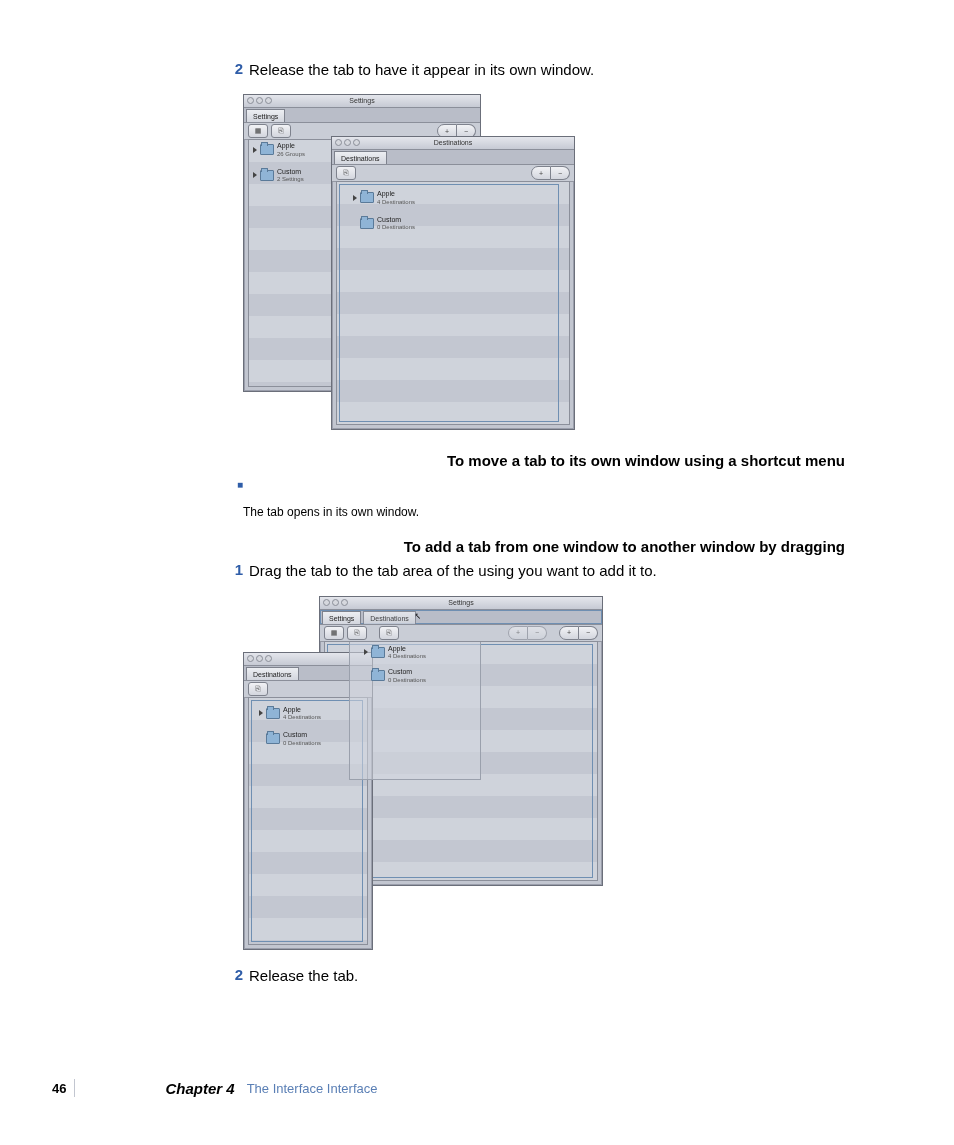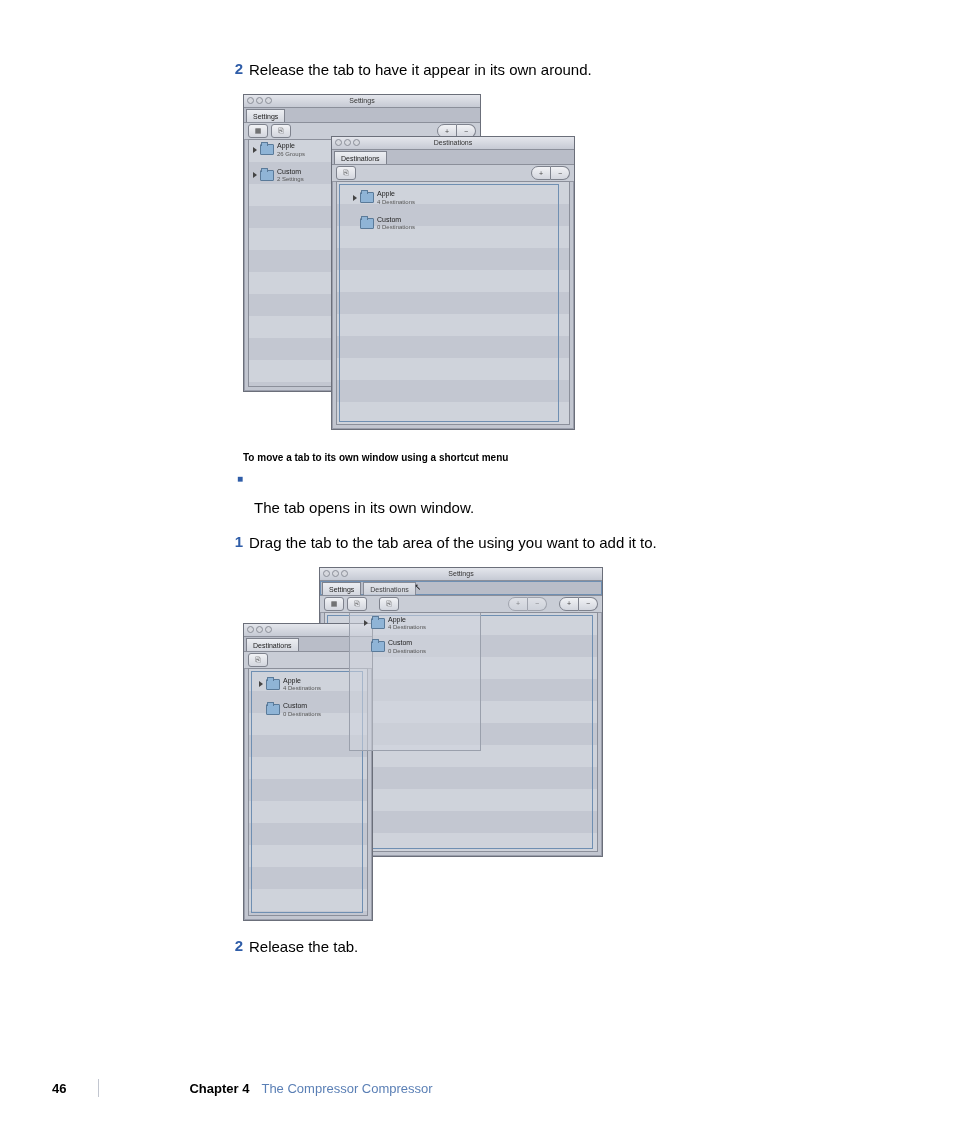--- a/index.html
+++ b/index.html
@@ -1,24 +1,24 @@
 <!DOCTYPE html>
 <html><head>
 <meta charset="utf-8">
 <style>
   html,body{margin:0;padding:0;background:#fff;font-family:"Helvetica Neue",Arial,sans-serif;color:#000;}
   .page{width:954px;height:1145px;position:relative;box-sizing:border-box;}
   .content{position:absolute;left:225px;top:60px;width:620px;}
   .step{display:flex;margin:0 0 14px 0;}
   .stepnum{color:#2f5da8;font-weight:600;font-size:15px;width:18px;flex:none;text-align:right;margin-right:6px;}
   .steptext{font-size:15px;line-height:1.35;}
-  .heading{font-weight:700;font-size:10px;margin:18px 0 6px 18px;}
+  .heading{font-weight:700;font-size:15px;margin:18px 0 6px 18px;text-align:right;}
   .bulletrow{display:flex;margin:0 0 14px 0;}
   .bullet{color:#2f5da8;font-size:10px;width:18px;flex:none;text-align:right;margin-right:6px;margin-top:4px;}
-  .para{font-size:15px;line-height:1.35;margin:0 0 14px 29px;}
+  .para{font-size:12px;line-height:1.35;margin:0 0 14px 18px;}
 
   
   .fig{position:relative;margin:6px 0 10px 18px;}
   .mac{position:absolute;background:#c2c6d0;border:1px solid #6b6f7a;box-shadow:0 0 0 1px #9a9eab inset;}
   .titlebar{height:12px;background:linear-gradient(#e4e6ec,#c6cad4);border-bottom:1px solid #8b8f9a;position:relative;font-size:7px;text-align:center;line-height:12px;color:#333;}
   .traffic{position:absolute;left:3px;top:2px;display:flex;gap:2px;}
   .dot{width:7px;height:7px;border-radius:50%;background:#d6d8de;border:1px solid #8a8e98;box-sizing:border-box;}
   .tabs{height:14px;background:#b9bdc8;border-bottom:1px solid #8b8f9a;display:flex;}
   .tab{background:linear-gradient(#eceef2,#d3d6de);border:1px solid #7e828d;border-bottom:none;font-size:7px;padding:0 6px;line-height:13px;margin:1px 0 0 2px;color:#222;}
   .toolbar{height:16px;background:#c9cdd6;border-bottom:1px solid #9498a3;display:flex;align-items:center;padding:0 4px;gap:3px;}
@@ -35,34 +35,34 @@
   .item{position:relative;display:flex;align-items:center;padding:2px 4px;gap:3px;font-size:7px;color:#222;z-index:2;}
   .disclose{width:0;height:0;border-top:3px solid transparent;border-bottom:3px solid transparent;border-left:4px solid #444;}
   .folder{width:12px;height:9px;background:#8fb4d6;border:1px solid #5a7a99;border-radius:1px;position:relative;flex:none;}
   .folder:before{content:"";position:absolute;top:-3px;left:0;width:5px;height:3px;background:#8fb4d6;border:1px solid #5a7a99;border-bottom:none;border-radius:1px 1px 0 0;}
   .itemtext{line-height:1.1;}
   .itemsub{color:#555;font-size:6px;}
   .innerlist{position:absolute;left:2px;right:10px;top:2px;bottom:2px;border:1px solid #6f8fb2;background:transparent;}
 
   
   .footer{position:absolute;left:52px;bottom:48px;display:flex;align-items:center;}
-  .pagenum{font-weight:700;font-size:13px;margin-right:32px;}
+  .pagenum{font-weight:700;font-size:13px;margin-right:8px;}
   .vdiv{width:1px;height:18px;background:#c2c6d0;margin-right:90px;}
-  .chapter{font-weight:700;font-size:13px;margin-right:12px;}
+  .chapter{font-weight:700;font-size:15px;margin-right:12px;font-style:italic;}
   .chtitle{color:#5a7fb5;font-size:13px;}
 </style>
 </head>
 <body>
 
 <div class="page">
   <div class="content">
 
     <div class="step">
       <div class="stepnum">2</div>
-      <div class="steptext">Release the tab to have it appear in its own around.</div>
+      <div class="steptext">Release the tab to have it appear in its own window.</div>
     </div>
 
     <div class="fig" style="height:340px;">
 
       <div class="mac" style="left:0;top:0;width:236px;height:296px;">
         <div class="titlebar">
           <div class="traffic">
               <div class="dot"></div>
               <div class="dot"></div>
               <div class="dot"></div>
@@ -164,20 +164,21 @@
         </div>
       </div>
     </div>
 
     <div class="heading">To move a tab to its own window using a shortcut menu</div>
     <div class="bulletrow">
       <div class="bullet">■</div>
     </div>
     <div class="para">The tab opens in its own window.</div>
 
+    <div class="heading">To add a tab from one window to another window by dragging</div>
     <div class="step">
       <div class="stepnum">1</div>
       <div class="steptext">Drag the tab to the tab area of the using you want to add it to.</div>
     </div>
 
     <div class="fig" style="height:360px;">
 
       <div class="mac" style="left:76px;top:0;width:282px;height:288px;">
         <div class="titlebar">
           <div class="traffic">
@@ -293,15 +294,15 @@
       <div class="stepnum">2</div>
       <div class="steptext">Release the tab.</div>
     </div>
 
   </div>
 
   <div class="footer">
     <span class="pagenum">46</span>
     <span class="vdiv"></span>
     <span class="chapter">Chapter 4</span>
-    <span class="chtitle">The Compressor Compressor</span>
+    <span class="chtitle">The Interface Interface</span>
   </div>
 </div>
 
 </body></html>

